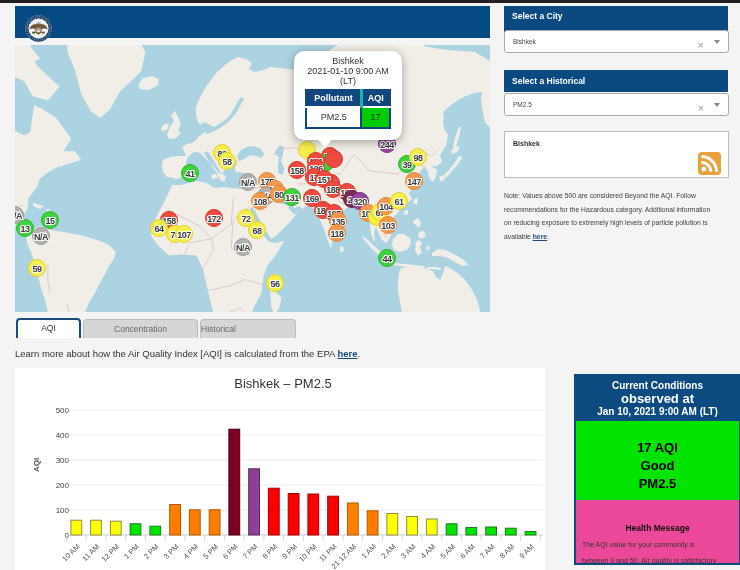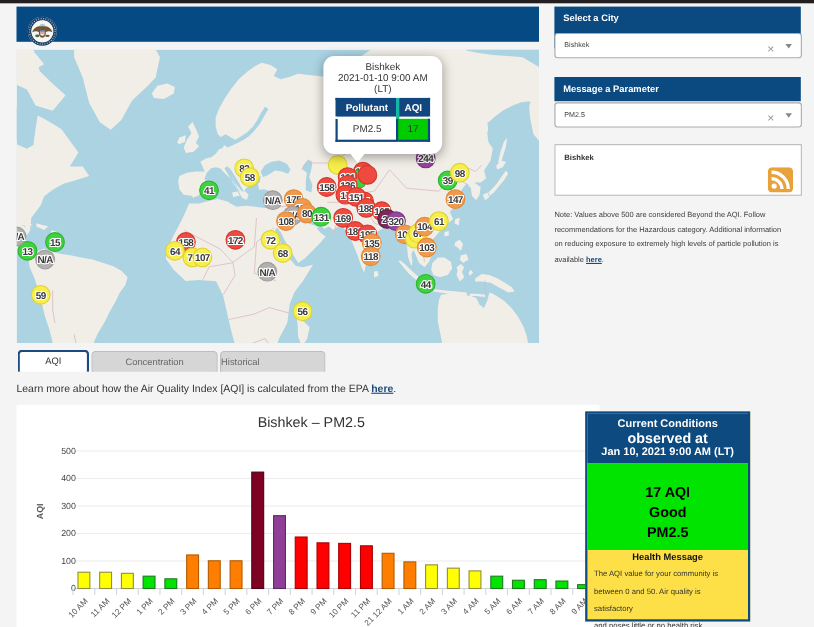--- a/index.html
+++ b/index.html
@@ -311,40 +311,40 @@
       <rect x="510.1" y="163.5" width="10.8" height="3.5" fill="#00e400" stroke="#1e7a1e" stroke-width="1"></rect>
       <text x="519.5" y="179" text-anchor="end" font-size="7.5" fill="#555" font-family="Liberation Sans, sans-serif" transform="rotate(-45 519.5 179)">9 AM</text>
     </svg>
 </div>
 
 <div class="abs bluehdr" style="left:504px;top:6px;width:224px;height:38px;line-height:21px;padding-left:8px">Select a City</div>
 <div class="abs" style="left:504px;top:30px;width:225px;height:23px;background:#fff;border:1px solid #aaa;border-radius:3px;font-size:6.5px;color:#444;line-height:21px;padding-left:8px">Bishkek
 <span class="xmark">×</span><span class="caret"></span>
 </div>
 
-<div class="abs bluehdr" style="left:504px;top:70px;width:224px;height:22px;line-height:22px;padding-left:8px">Message a Parameter</div>
+<div class="abs bluehdr" style="left:504px;top:70px;width:224px;height:22px;line-height:22px;padding-left:8px">Select a Historical</div>
 <div class="abs" style="left:504px;top:93px;width:225px;height:23px;background:#fff;border:1px solid #aaa;border-radius:3px;font-size:6.5px;color:#444;line-height:21px;padding-left:8px">PM2.5
 <span class="xmark">×</span><span class="caret"></span>
 </div>
 
 <div class="abs" style="left:504px;top:131px;width:225px;height:47px;background:#fff;border:1px solid #bbb">
 <div style="position:absolute;left:8px;top:8px;font-size:7px;font-weight:bold;color:#333">Bishkek</div>
 <svg width="23" height="23" viewBox="0 0 23 23" style="position:absolute;right:7px;top:20px">
 <rect width="23" height="23" rx="4" fill="#e9a13b"></rect>
 <circle cx="5.8" cy="17.2" r="2.4" fill="#fff"></circle>
 <path d="M3.4 10.4 a9.4 9.4 0 0 1 9.4 9.4" fill="none" stroke="#fff" stroke-width="3"></path>
 <path d="M3.4 4.6 a15.2 15.2 0 0 1 15.2 15.2" fill="none" stroke="#fff" stroke-width="3"></path>
 </svg>
 </div>
 
 <div class="abs" style="left:504px;top:189px;width:224px;font-size:6.8px;color:#3c3c3c;line-height:13.7px">Note: Values above 500 are considered Beyond the AQI. Follow<br>recommendations for the Hazardous category. Additional information<br>on reducing exposure to extremely high levels of particle pollution is<br>available <a style="color:#1b4a7e;font-weight:bold;text-decoration:underline">here</a>.</div>
 
-<div class="abs" style="left:532px;top:374px;width:150px;height:191px;border:2px solid #0d4a7f;background:#fde047">
+<div class="abs" style="left:574px;top:374px;width:167px;height:191px;border:2px solid #0d4a7f;background:#ec4899">
 <div style="background:#0d4a7f;color:#fff;text-align:center;height:45px;padding-top:3px">
 <div style="font-size:10px;font-weight:bold;line-height:13px">Current Conditions</div>
 <div style="font-size:13px;font-weight:bold;line-height:13px">observed at</div>
 <div style="font-size:10px;font-weight:bold;line-height:14px">Jan 10, 2021 9:00 AM (LT)</div>
 </div>
 <div style="background:#00e400;color:#000;text-align:center;height:79px">
 <div style="font-size:13px;font-weight:bold;line-height:18.2px;padding-top:18px">17 AQI<br>Good<br>PM2.5</div>
 </div>
-<div style="text-align:center;font-size:8.5px;font-weight:bold;color:#111;padding-top:1px">Health Message</div>
+<div style="text-align:center;font-size:8.5px;font-weight:bold;color:#111;padding-top:23px">Health Message</div>
 <div style="font-size:7px;color:#333;padding:4px 6px 0;line-height:15.6px">The AQI value for your community is<br>between 0 and 50. Air quality is satisfactory<br>and poses little or no health risk.</div>
 </div>
 </body></html>

